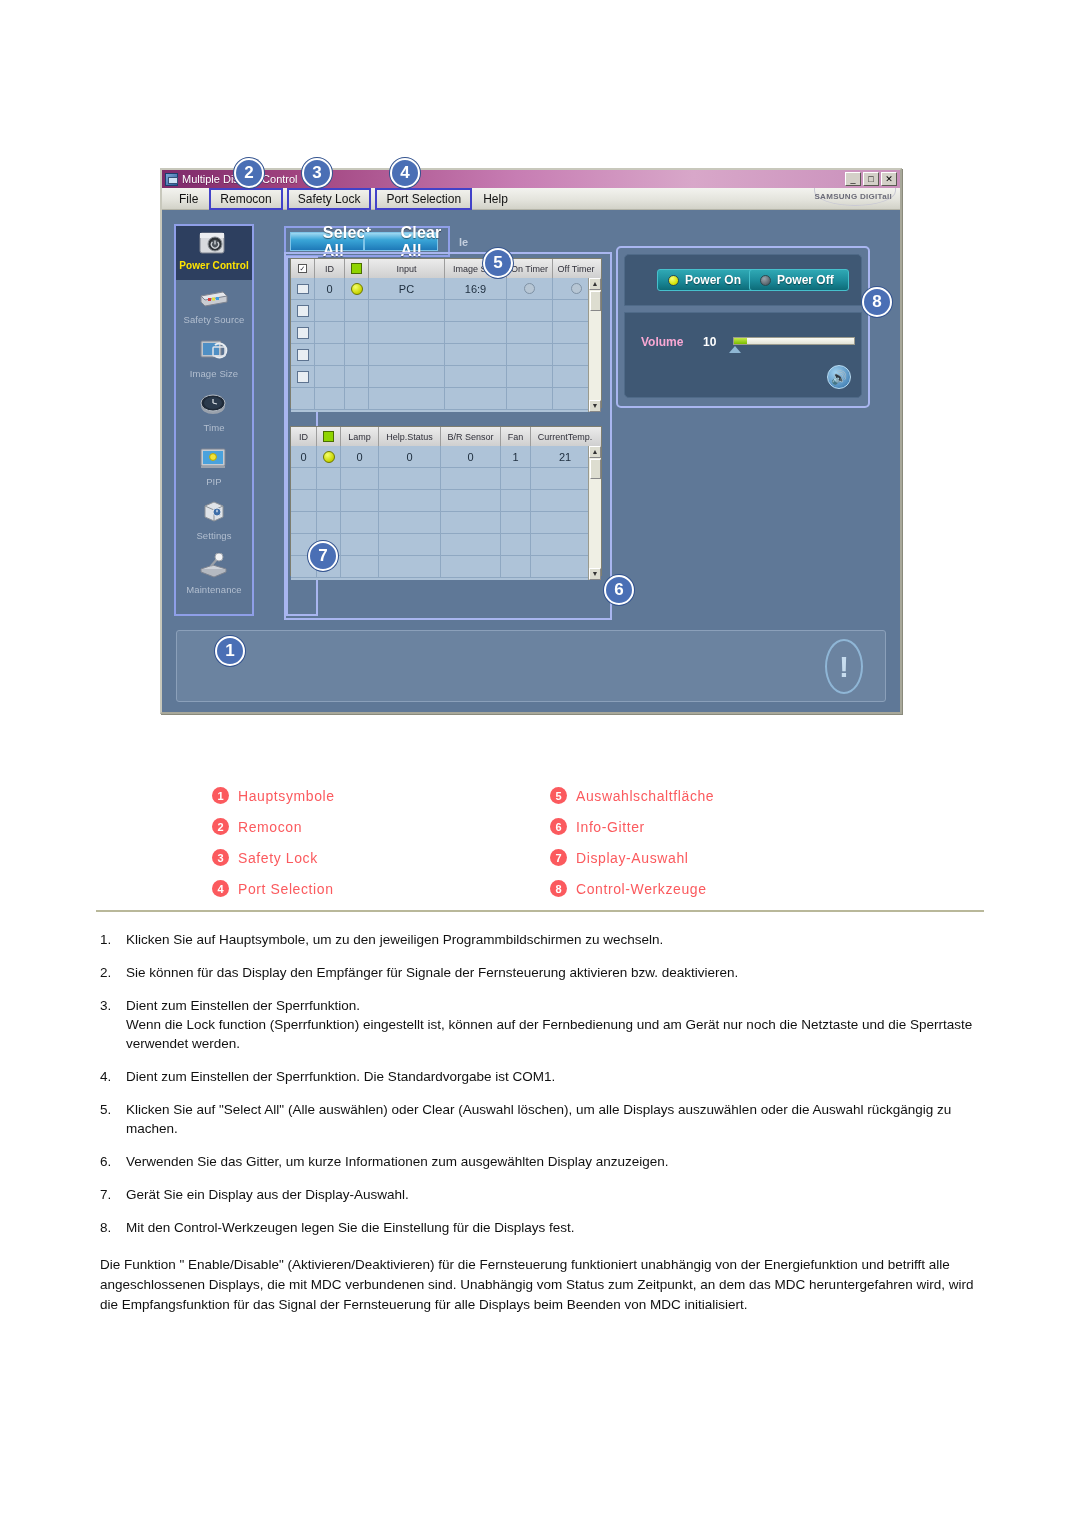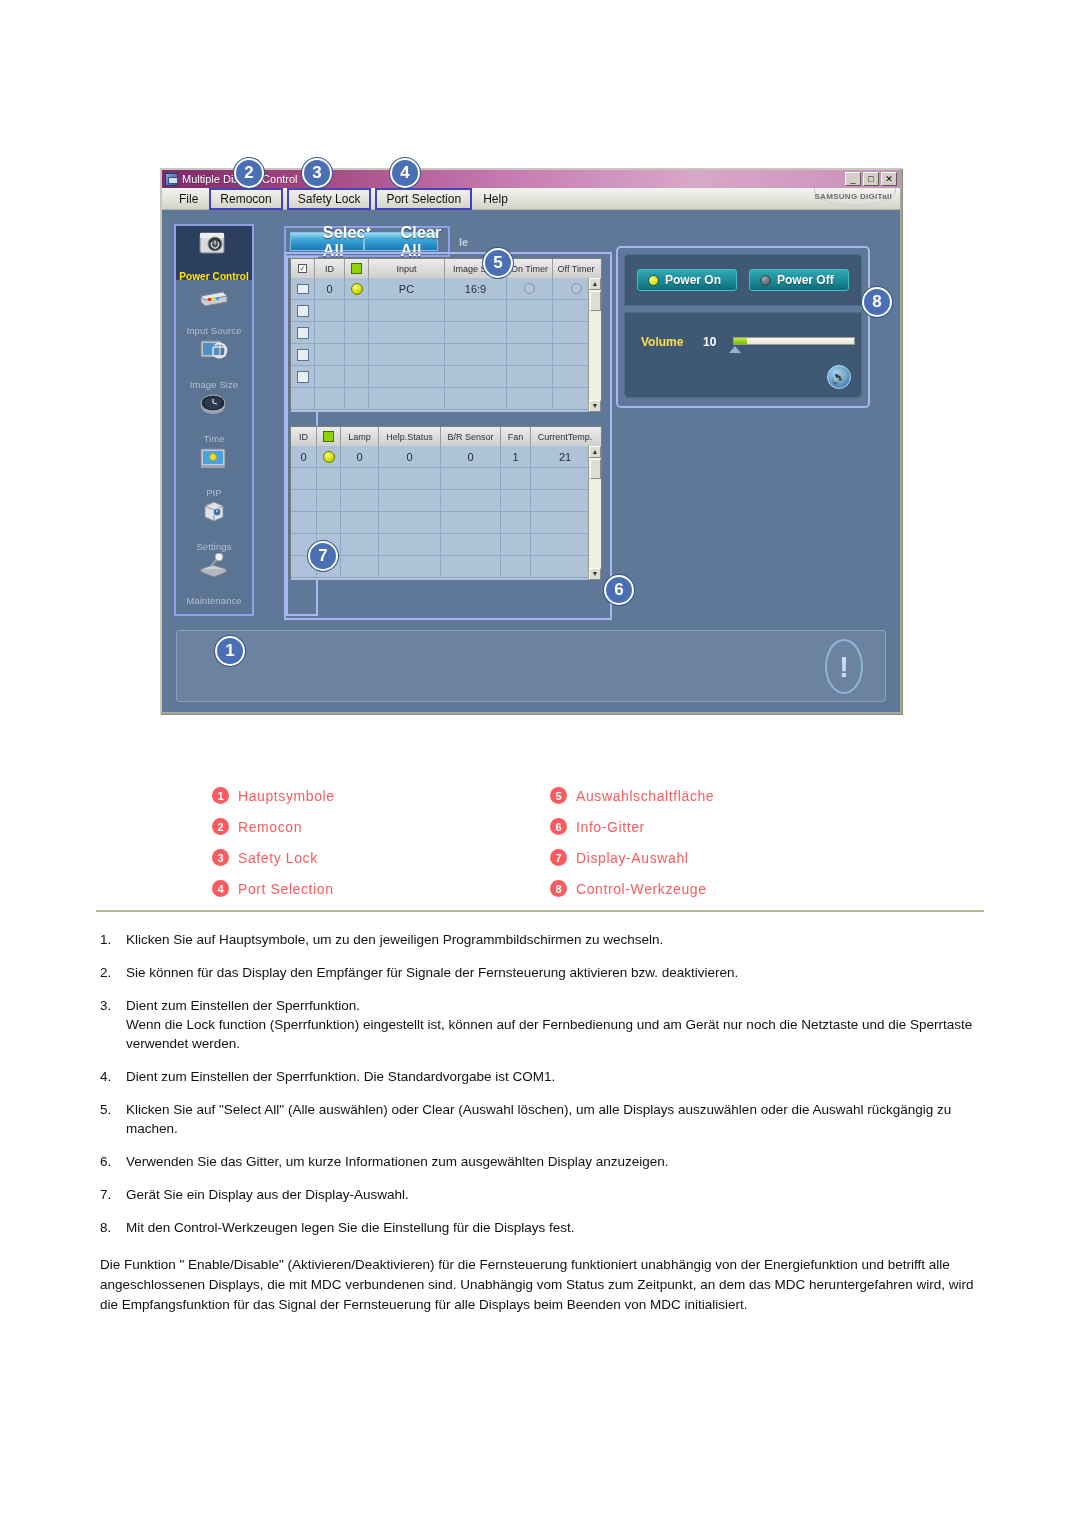--- a/index.html
+++ b/index.html
@@ -78,21 +78,21 @@
   .sidebar {
     position:absolute; left:14px; top:16px; width:76px; height:388px;
     background:#5c7493;
     outline:2px solid #8f9fe8;
   }
   .side-item {
     position:relative; height:54px; display:flex; flex-direction:column;
     align-items:center; justify-content:flex-start; padding-top:3px;
   }
   .side-item.active { background:#2d3f5f; }
-  .side-label { font-size:9.5px; color:#b3bfd0; margin-top:14px; letter-spacing:.1px; }
+  .side-label { font-size:9.5px; color:#b3bfd0; margin-top:3px; letter-spacing:.1px; }
   .side-item.active .side-label { color:#ffe400; font-weight:bold; font-size:10px; }
   .ico { width:34px; height:28px; position:relative; }
 
   
   .topbtns { position:absolute; left:128px; top:22px; display:flex; }
   .topbtn {
     width:74px; height:19px;
     background: linear-gradient(180deg,#9fd9f2 0%, #3aa6d8 40%, #1e79b8 100%);
     color:#ffffff; font-size:16px; font-weight:bold;
     display:flex; align-items:center; justify-content:center;
@@ -149,21 +149,21 @@
     border:1px solid #46c0cc;
   }
   .pled-on { width:11px; height:11px; border-radius:50%;
              background:radial-gradient(circle at 35% 30%,#f4ff7a,#d2e000 70%,#8a9400); border:1px solid #2b4a50; }
   .pled-off { width:11px; height:11px; border-radius:50%;
              background:radial-gradient(circle at 35% 30%,#9aa5ad,#5b666e 70%,#333b41); border:1px solid #2b4a50; }
   .tools-panel-b {
     position:absolute; left:2px; top:60px; width:238px; height:86px;
     background:#3f5874; border-radius:0 0 5px 5px; border:1px solid #4f6a88;
   }
-  .vol-label { position:absolute; left:16px; top:22px; color:#fde047; font-size:12px; font-weight:bold; }
+  .vol-label { position:absolute; left:16px; top:22px; color:#f9a8d4; font-size:12px; font-weight:bold; }
   .vol-val { position:absolute; left:78px; top:22px; color:#ffffff; font-size:12px; font-weight:bold; }
   .vol-track { position:absolute; left:108px; top:24px; width:122px; height:8px;
                background:linear-gradient(180deg,#fbfbf5,#e2e2d6); border:1px solid #9b9b8e; }
   .vol-fill { position:absolute; left:0; top:0; width:13px; height:100%;
               background:linear-gradient(180deg,#c5e84a,#7bbd00); }
   .vol-knob { position:absolute; left:104px; top:33px; width:0; height:0;
               border-left:6px solid transparent; border-right:6px solid transparent; border-bottom:7px solid #8fb7d4; }
   .spk { position:absolute; right:10px; bottom:8px; width:24px; height:24px; border-radius:50%;
          background:radial-gradient(circle at 35% 30%,#9fd0ef,#2f6fa8); border:1px solid #b9dcf2;
          display:flex; align-items:center; justify-content:center; color:#fff; font-size:13px; }
@@ -262,21 +262,21 @@
         <div class="side-item">
           <span class="ico">
             <svg width="34" height="26" viewBox="0 0 34 26">
               <path d="M4 13 L26 9 L30 13 L30 19 L8 23 L4 19 Z" fill="#c9ccd2" stroke="#7e8490"></path>
               <path d="M4 13 L26 9 L30 13 L8 17 Z" fill="#e4e6ea" stroke="#7e8490"></path>
               <rect x="11" y="15" width="3" height="3" fill="#d83b3b"></rect>
               <rect x="15" y="14.5" width="3" height="3" fill="#e0e040"></rect>
               <rect x="19" y="14" width="3" height="3" fill="#40a0e0"></rect>
             </svg>
           </span>
-          <span class="side-label">Input Source</span>
+          <span class="side-label">Safety Source</span>
         </div>
         <div class="side-item">
           <span class="ico">
             <svg width="34" height="26" viewBox="0 0 34 26">
               <rect x="4" y="4" width="20" height="16" rx="1" fill="#bfc4cb" stroke="#7e8490"></rect>
               <rect x="6" y="6" width="16" height="12" fill="#4f8fc4"></rect>
               <path d="M18 8 a7 7 0 1 1 0 11" fill="none" stroke="#e8edf2" stroke-width="2"></path>
               <rect x="16" y="10" width="12" height="9" rx="1" fill="none" stroke="#dfe4ea" stroke-width="1.5"></rect>
             </svg>
           </span>
@@ -506,21 +506,21 @@
             <div class="vs-btn">▲</div>
             <div class="vs-btn">▼</div>
             <div class="vs-thumb"></div>
           </div>
         </div>
       </div>
 
       <div class="tools-hl"></div>
       <div class="tools">
         <div class="tools-panel-a">
-          <div class="pbtn" style="left:12px;">
+          <div class="pbtn" style="left:32px;">
             <span class="pled-on"></span>
             <span>Power On</span>
           </div>
           <div class="pbtn" style="left:124px;">
             <span class="pled-off"></span>
             <span>Power Off</span>
           </div>
         </div>
         <div class="tools-panel-b">
           <span class="vol-label">Volume</span>

